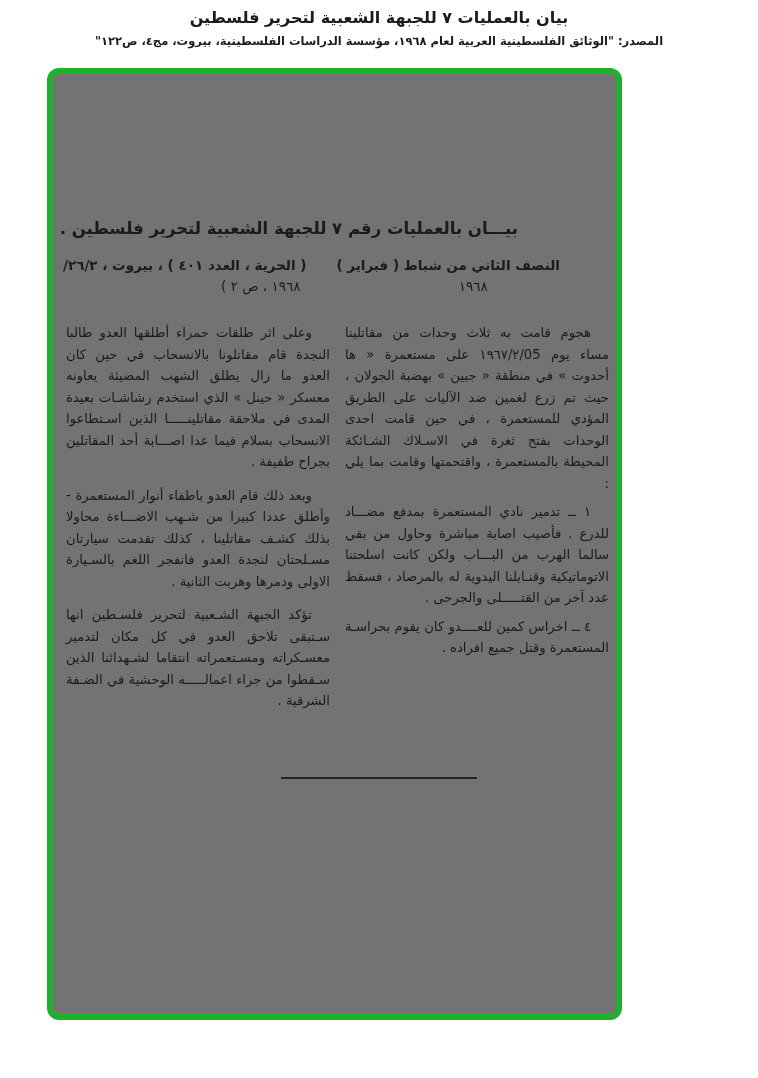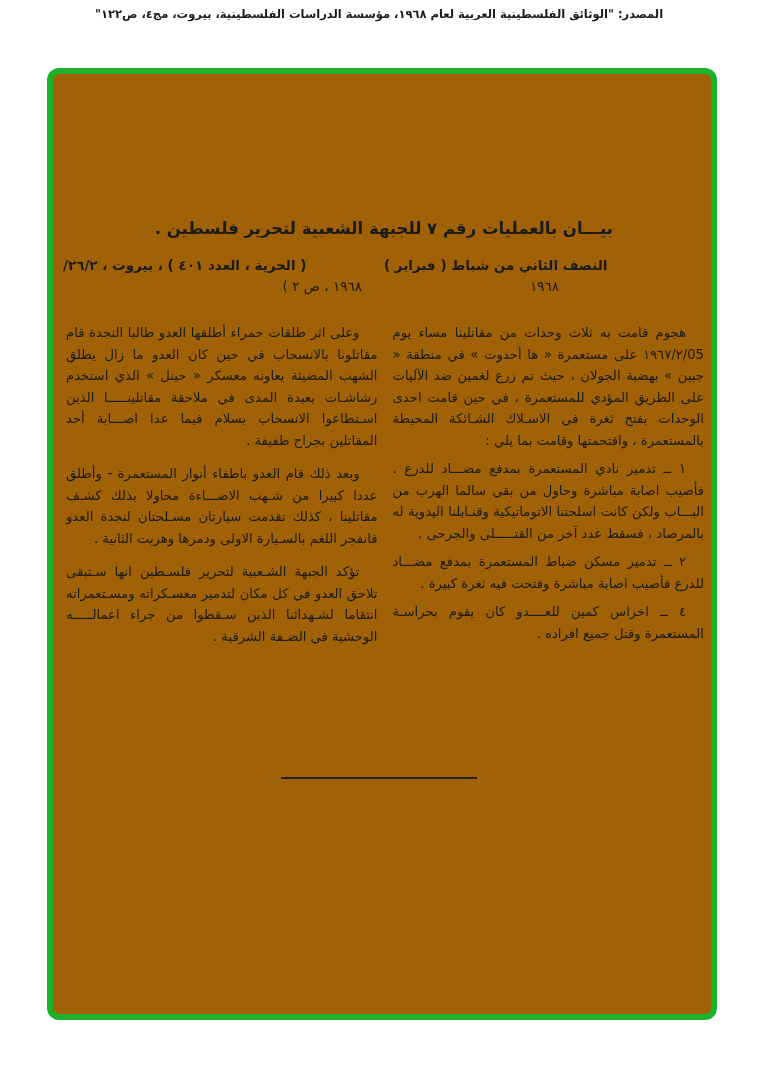--- a/index.html
+++ b/index.html
@@ -26,25 +26,25 @@
     margin-top: 7px;
     font-size: 11.5px;
     font-weight: bold;
   }
 
   
   .doc-frame {
     position: absolute;
     left: 47px;
     top: 68px;
-    width: 670px;
+    width: 575px;
     height: 952px;
     border: 6px solid #1eb22c;
     border-radius: 12px;
-    background: #a16207;
+    background: #737373;
   }
 
   .doc-title {
     position: absolute;
     top: 145px;
     right: 98px;
     direction: rtl;
     font-size: 16.5px;
     font-weight: bold;
     white-space: nowrap;
@@ -57,21 +57,21 @@
     right: 6px;
     left: 10px;
     display: flex;
     direction: rtl;
     font-size: 13.5px;
     line-height: 21px;
   }
   .dl-half { width: 50%; }
   .dl-line { text-align: left; white-space: nowrap; font-weight: bold; }
   .dl-year { text-align: center; }
-  .dl-page { text-align: right; padding-left: 0; margin-right: 22px; }
+  .dl-page { text-align: right; padding-left: 0; margin-right: 36px; }
 
   
   .columns {
     position: absolute;
     top: 248px;
     right: 7px;
     left: 13px;
     display: flex;
     direction: rtl;
     gap: 15px;
@@ -97,20 +97,21 @@
     left: 228px;
     width: 196px;
     height: 2px;
     background: #242424;
   }
 </style>
 </head>
 <body>
 
 <div class="hdr">
+  <div class="hdr-title">بيان بالعمليات ٧ للجبهة الشعبية لتحرير فلسطين</div>
   <div class="hdr-source">المصدر: "الوثائق الفلسطينية العربية لعام ١٩٦٨، مؤسسة الدراسات الفلسطينية، بيروت، مج٤، ص١٢٢"</div>
 </div>
 
 <div class="doc-frame">
 
   <div class="doc-title">بيـــان بالعمليات رقم ٧ للجبهة الشعبية لتحرير فلسطين .</div>
 
   <div class="dateline">
     <div class="dl-half">
       <div class="dl-line">النصف الثاني من شباط ( فبراير )</div>
@@ -119,21 +120,20 @@
     <div class="dl-half">
       <div class="dl-line">( الحرية ، العدد ٤٠١ ) ، بيروت ، ٢٦/٢/</div>
       <div class="dl-page">١٩٦٨ ، ص ٢ )</div>
     </div>
   </div>
 
   <div class="columns">
     <div class="col col-right">
       <p>هجوم قامت به ثلاث وحدات من مقاتلينا مساء يوم ١٩٦٧/٢/05 على مستعمرة « ها أحدوت » في منطقة « جبين » بهضبة الجولان ، حيث تم زرع لغمين ضد الآليات على الطريق المؤدي للمستعمرة ، في حين قامت احدى الوحدات بفتح ثغرة في الاسـلاك الشـائكة المحيطة بالمستعمرة ، واقتحمتها وقامت بما يلي :</p>
       <p>١ ــ تدمير نادي المستعمرة بمدفع مضـــاد للدرع . فأصيب اصابة مباشرة وحاول من بقي سالما الهرب من البـــاب ولكن كانت اسلحتنا الاتوماتيكية وقنـابلنا اليدوية له بالمرصاد ، فسقط عدد آخر من القتـــــلى والجرحى .</p>
-      <p>٢ ــ تدمير مسكن ضباط المستعمرة بمدفع مضـــاد للدرع فأصيب اصابة مباشرة وفتحت فيه ثغرة كبيرة .</p>
       <p>٤ ــ اخراس كمين للعــــدو كان يقوم بحراسـة المستعمرة وقتل جميع افراده .</p>
     </div>
     <div class="col col-left">
       <p>وعلى اثر طلقات حمراء أطلقها العدو طالبا النجدة قام مقاتلونا بالانسحاب في حين كان العدو ما زال يطلق الشهب المضيئة يعاونه معسكر « حينل » الذي استخدم رشاشـات بعيدة المدى في ملاحقة مقاتلينـــــا الذين اسـتطاعوا الانسحاب بسلام فيما عدا اصـــابة أحد المقاتلين بجراح طفيفة .</p>
       <p>وبعد ذلك قام العدو باطفاء أنوار المستعمرة - وأطلق عددا كبيرا من شـهب الاضـــاءة محاولا بذلك كشـف مقاتلينا ، كذلك تقدمت سيارتان مسـلحتان لنجدة العدو فانفجر اللغم بالسـيارة الاولى ودمرها وهربت الثانية .</p>
       <p>تؤكد الجبهة الشـعبية لتحرير فلسـطين انها سـتبقى تلاحق العدو في كل مكان لتدمير معسـكراته ومسـتعمراته انتقاما لشـهدائنا الذين سـقطوا من جراء اعمالـــــه الوحشية في الضـفة الشرقية .</p>
     </div>
   </div>
 
   <div class="divider"></div>

